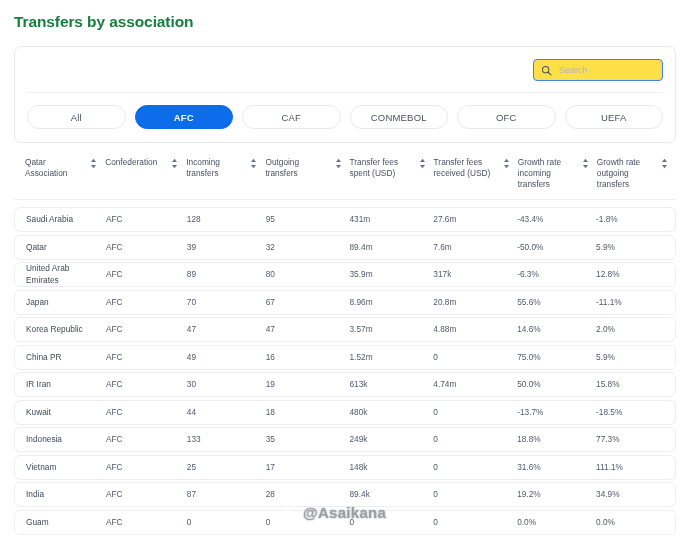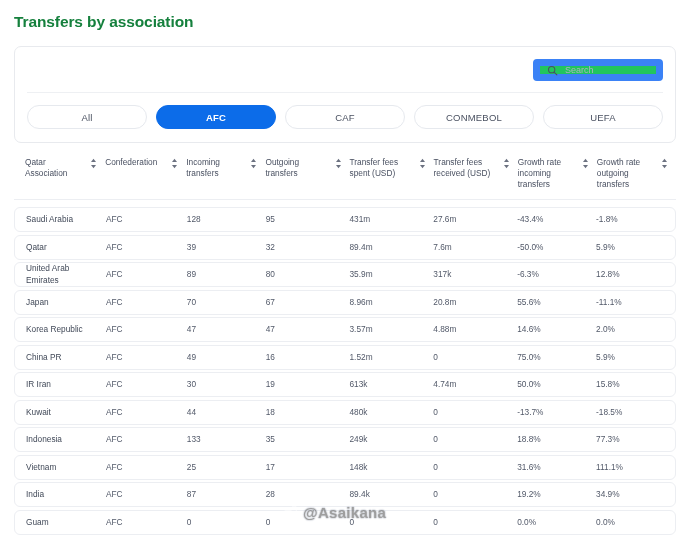--- a/index.html
+++ b/index.html
@@ -41,24 +41,24 @@
     padding-bottom: 11px;
     border-bottom: 1px solid #eef0f3;
   }
 
   .search-box {
     display: flex;
     align-items: center;
     gap: 7px;
     width: 130px;
     height: 22px;
-    border: 7px solid #3b82f6;
+    border: 1px solid #3b82f6;
     border-radius: 4px;
     padding: 0 7px;
-    background: #22c55e;
+    background: #fde047;
   }
 
   .search-icon {
     width: 11px;
     height: 11px;
     flex: 0 0 auto;
     display: block;
   }
 
   .search-input {
@@ -212,20 +212,21 @@
       </svg>
       <input class="search-input" type="text" placeholder="Search" style="">
     </div>
   </div>
 
   <div class="tabs" id="tabs-container">
       <div class="tab">All</div>
       <div class="tab active">AFC</div>
       <div class="tab">CAF</div>
       <div class="tab">CONMEBOL</div>
+      <div class="tab">OFC</div>
       <div class="tab">UEFA</div>
     </div>
 
 </div>
 
 <div class="table-wrap">
   <div class="thead" id="thead-container">
       <div class="th c0">
         <span class="th-label">Qatar Association</span>
         <svg class="sort-icon" viewBox="0 0 8 14">

